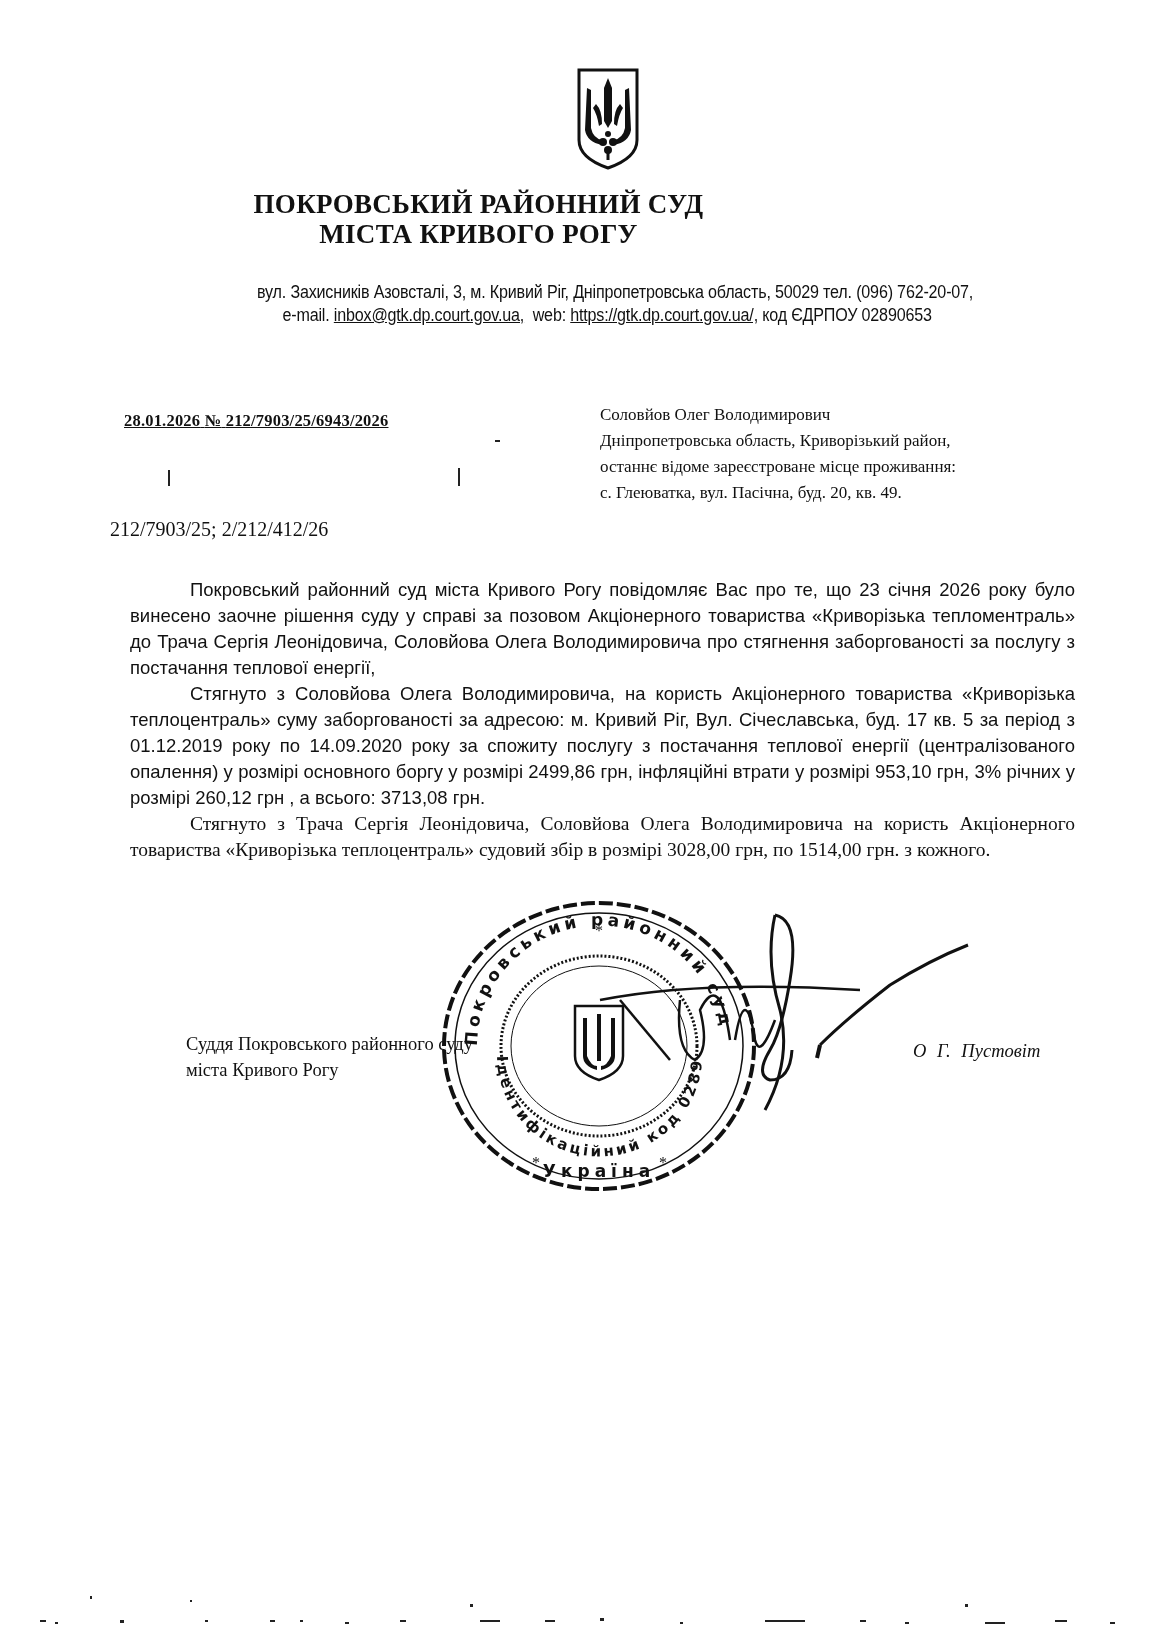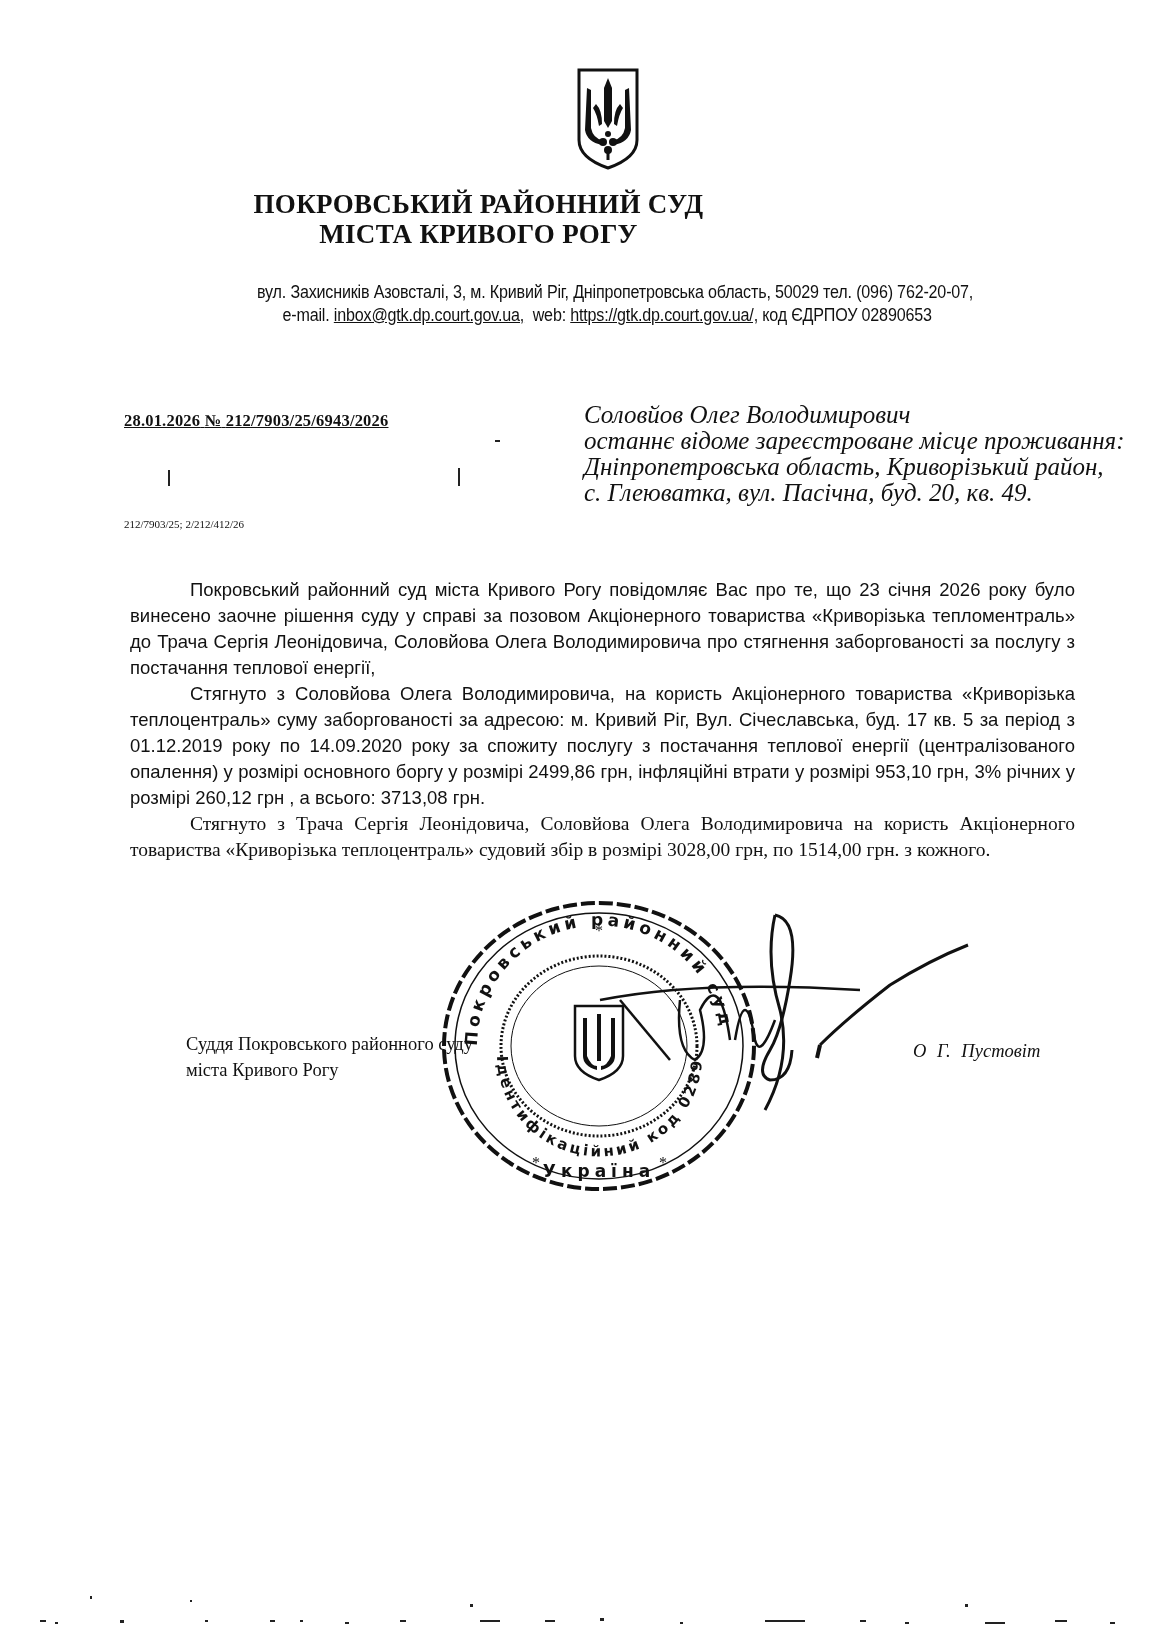--- a/index.html
+++ b/index.html
@@ -16,23 +16,23 @@
 
   .contacts { position: absolute; left: 0; width: 1172px; text-align: center;
               font-family: "Liberation Sans", "DejaVu Sans", sans-serif; font-size: 17.5px;
               letter-spacing: -0.2px; transform: scaleX(0.92); transform-origin: 600px 0; }
   #contacts-line1 { top: 282px; left: 28px; }
   #contacts-line2 { top: 305px; left: 20px; }
   .ul { text-decoration: underline; }
 
   .outgoing { position: absolute; left: 124px; top: 411px; font-size: 16.5px;
               text-decoration: underline; font-weight: bold; letter-spacing: 0.2px; }
-  .case-ref { position: absolute; left: 124px; top: 518px; font-size: 11px; }
+  .case-ref { position: absolute; left: 110px; top: 518px; font-size: 20px; }
 
-  .addressee { position: absolute; left: 584px; top: 402px; width: 480px; font-size: 25px; line-height: 26px; font-style: italic; }
+  .addressee { position: absolute; left: 600px; top: 402px; width: 480px; font-size: 17px; line-height: 26px; }
   .addressee div { white-space: nowrap; }
 
   .body-text { position: absolute; left: 130px; top: 577px; width: 945px;
                font-family: "Liberation Sans", "DejaVu Sans", sans-serif;
                font-size: 18.5px; line-height: 26px; text-align: justify; }
   .body-text p { margin: 0; text-indent: 60px; }
   .body-text p.last-para { font-family: "Liberation Serif", "DejaVu Serif", serif; font-size: 19.5px; }
 
   .signature-block { position: absolute; left: 186px; top: 1031px; font-size: 18.5px; line-height: 26px; }
   .judge-name { position: absolute; left: 913px; top: 1041px; font-size: 18.5px; word-spacing: 6px; font-style: italic; }
@@ -86,22 +86,22 @@
   </div>
 
   <div class="stray-mark" style="left:168px;top:470px;width:2px;height:16px;"></div>
   <div class="stray-mark" style="left:458px;top:468px;width:2px;height:18px;"></div>
   <div class="stray-mark" style="left:495px;top:440px;width:5px;height:2px;"></div>
 
   <div class="case-ref">212/7903/25; 2/212/412/26</div>
 
   <div class="addressee">
     <div>Соловйов Олег Володимирович</div>
+    <div>Дніпропетровська область, Криворізький район,</div>
     <div>останнє відоме зареєстроване місце проживання:</div>
-    <div>Дніпропетровська область, Криворізький район,</div>
     <div>с. Глеюватка, вул. Пасічна, буд. 20, кв. 49.</div>
   </div>
 
   <div class="body-text">
     <p>Покровський районний суд міста Кривого Рогу повідомляє Вас про те, що 23 січня 2026 року було винесено заочне рішення суду у справі за позовом Акціонерного товариства «Криворізька тепломентраль» до Трача Сергія Леонідовича, Соловйова Олега Володимировича про стягнення заборгованості за послугу з постачання теплової енергії,</p>
     <p>Стягнуто з Соловйова Олега Володимировича, на користь Акціонерного товариства «Криворізька теплоцентраль» суму заборгованості за адресою: м. Кривий Ріг, Вул. Січеславська, буд. 17 кв. 5 за період з 01.12.2019 року по 14.09.2020 року за спожиту послугу з постачання теплової енергії (централізованого опалення) у розмірі основного боргу у розмірі 2499,86 грн, інфляційні втрати у розмірі 953,10 грн, 3% річних у розмірі 260,12 грн , а всього: 3713,08 грн.</p>
     <p class="last-para">Стягнуто з Трача Сергія Леонідовича, Соловйова Олега Володимировича на користь Акціонерного товариства «Криворізька теплоцентраль» судовий збір в розмірі 3028,00 грн, по 1514,00 грн. з кожного.</p>
   </div>
 
   <div class="signature-block">

